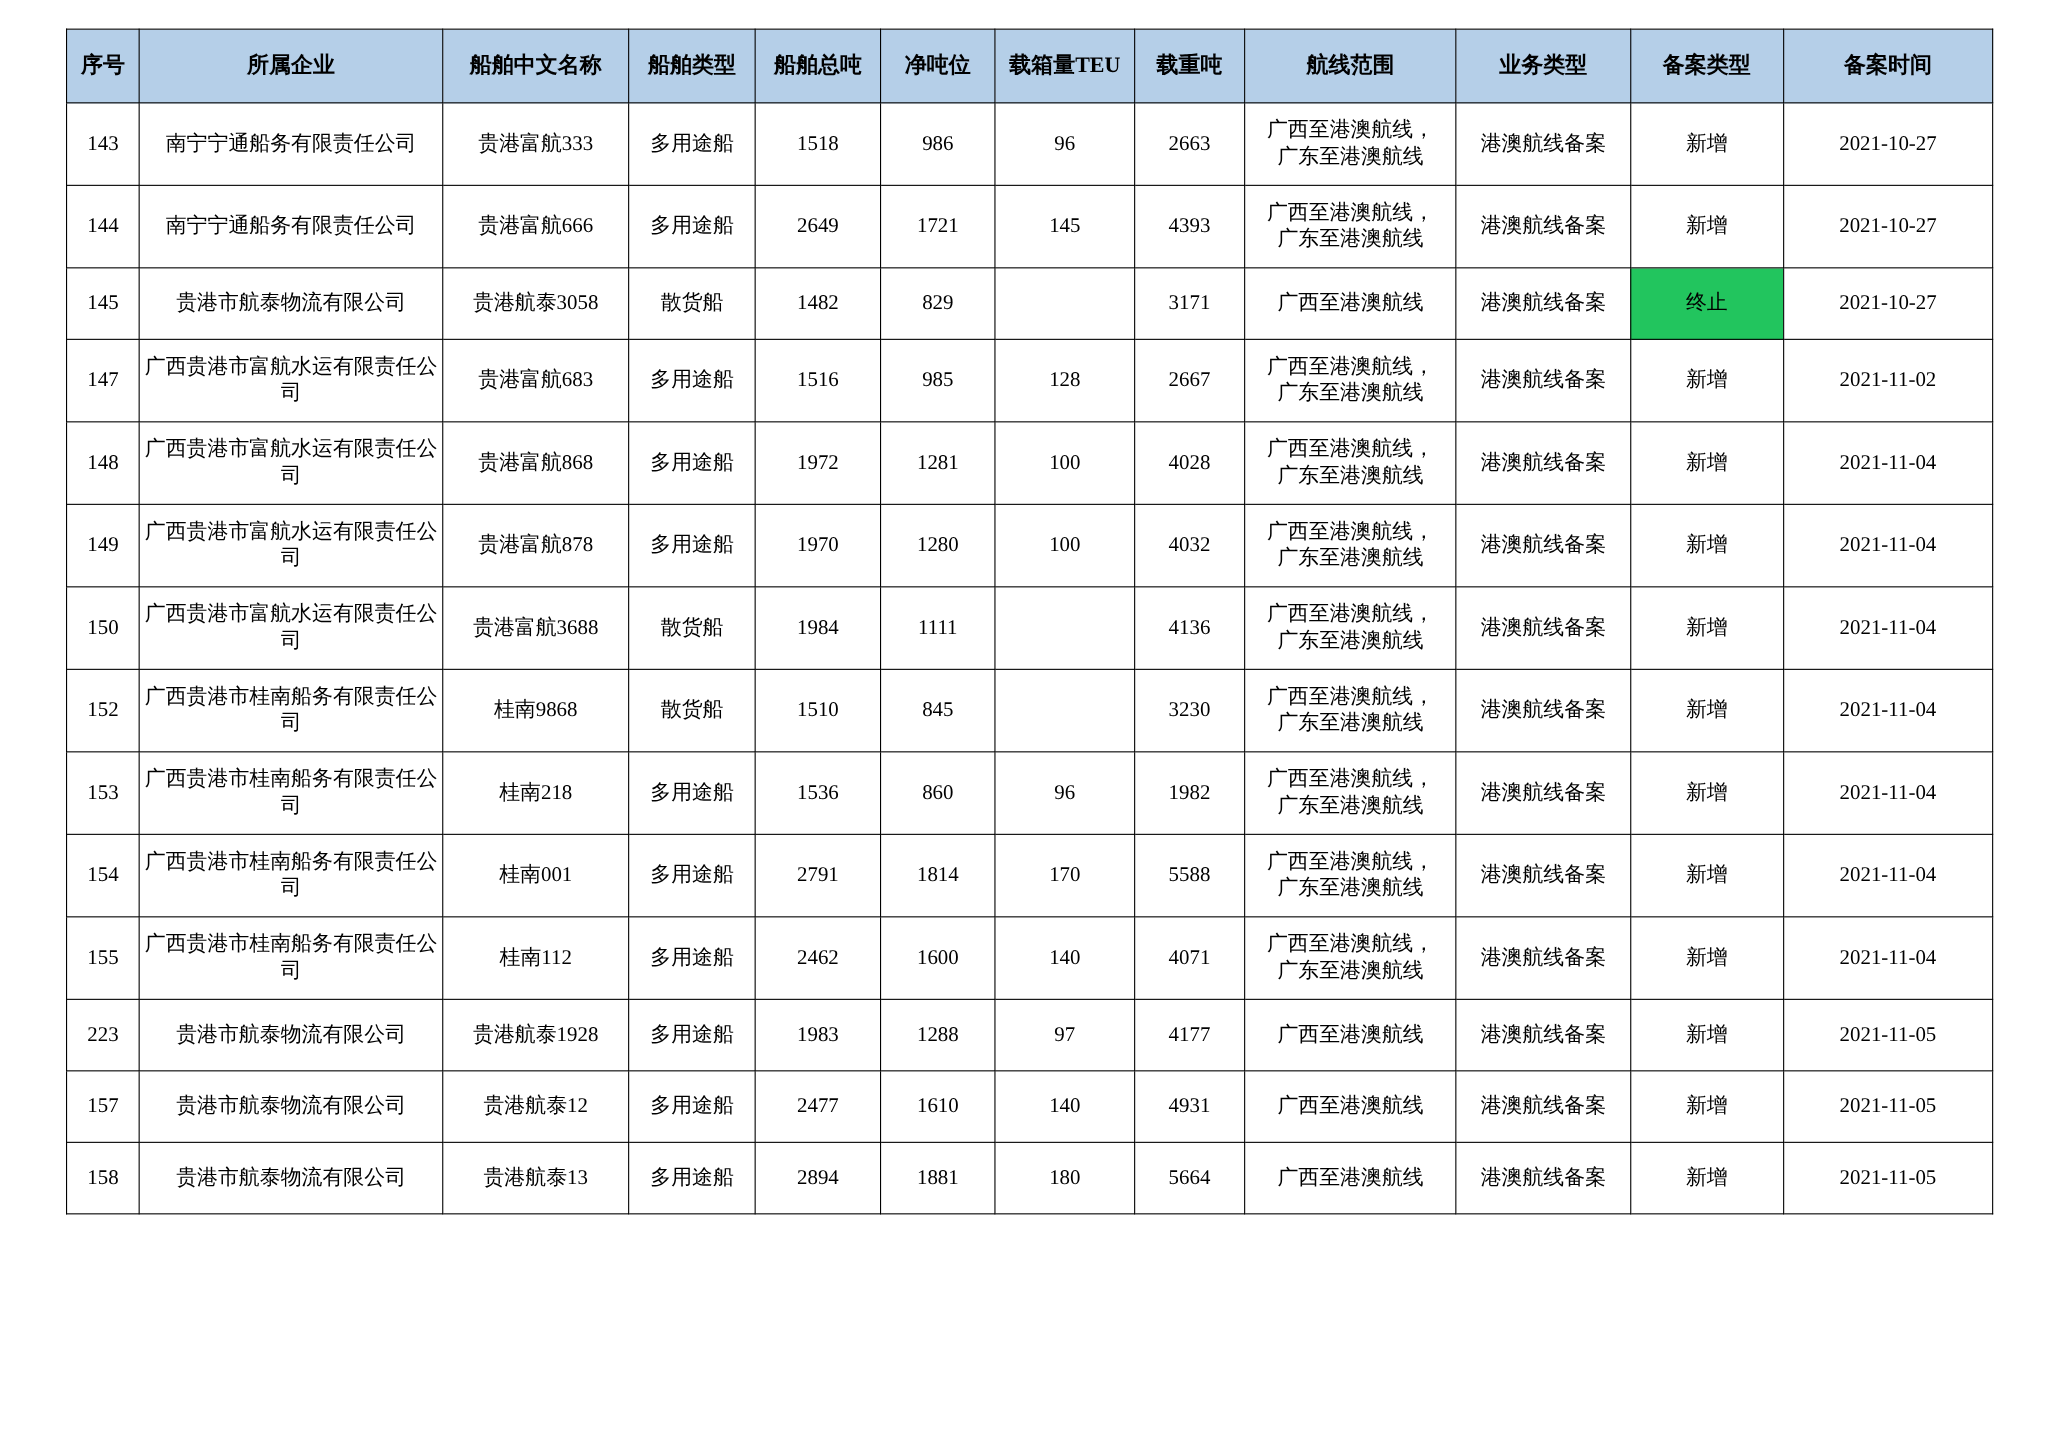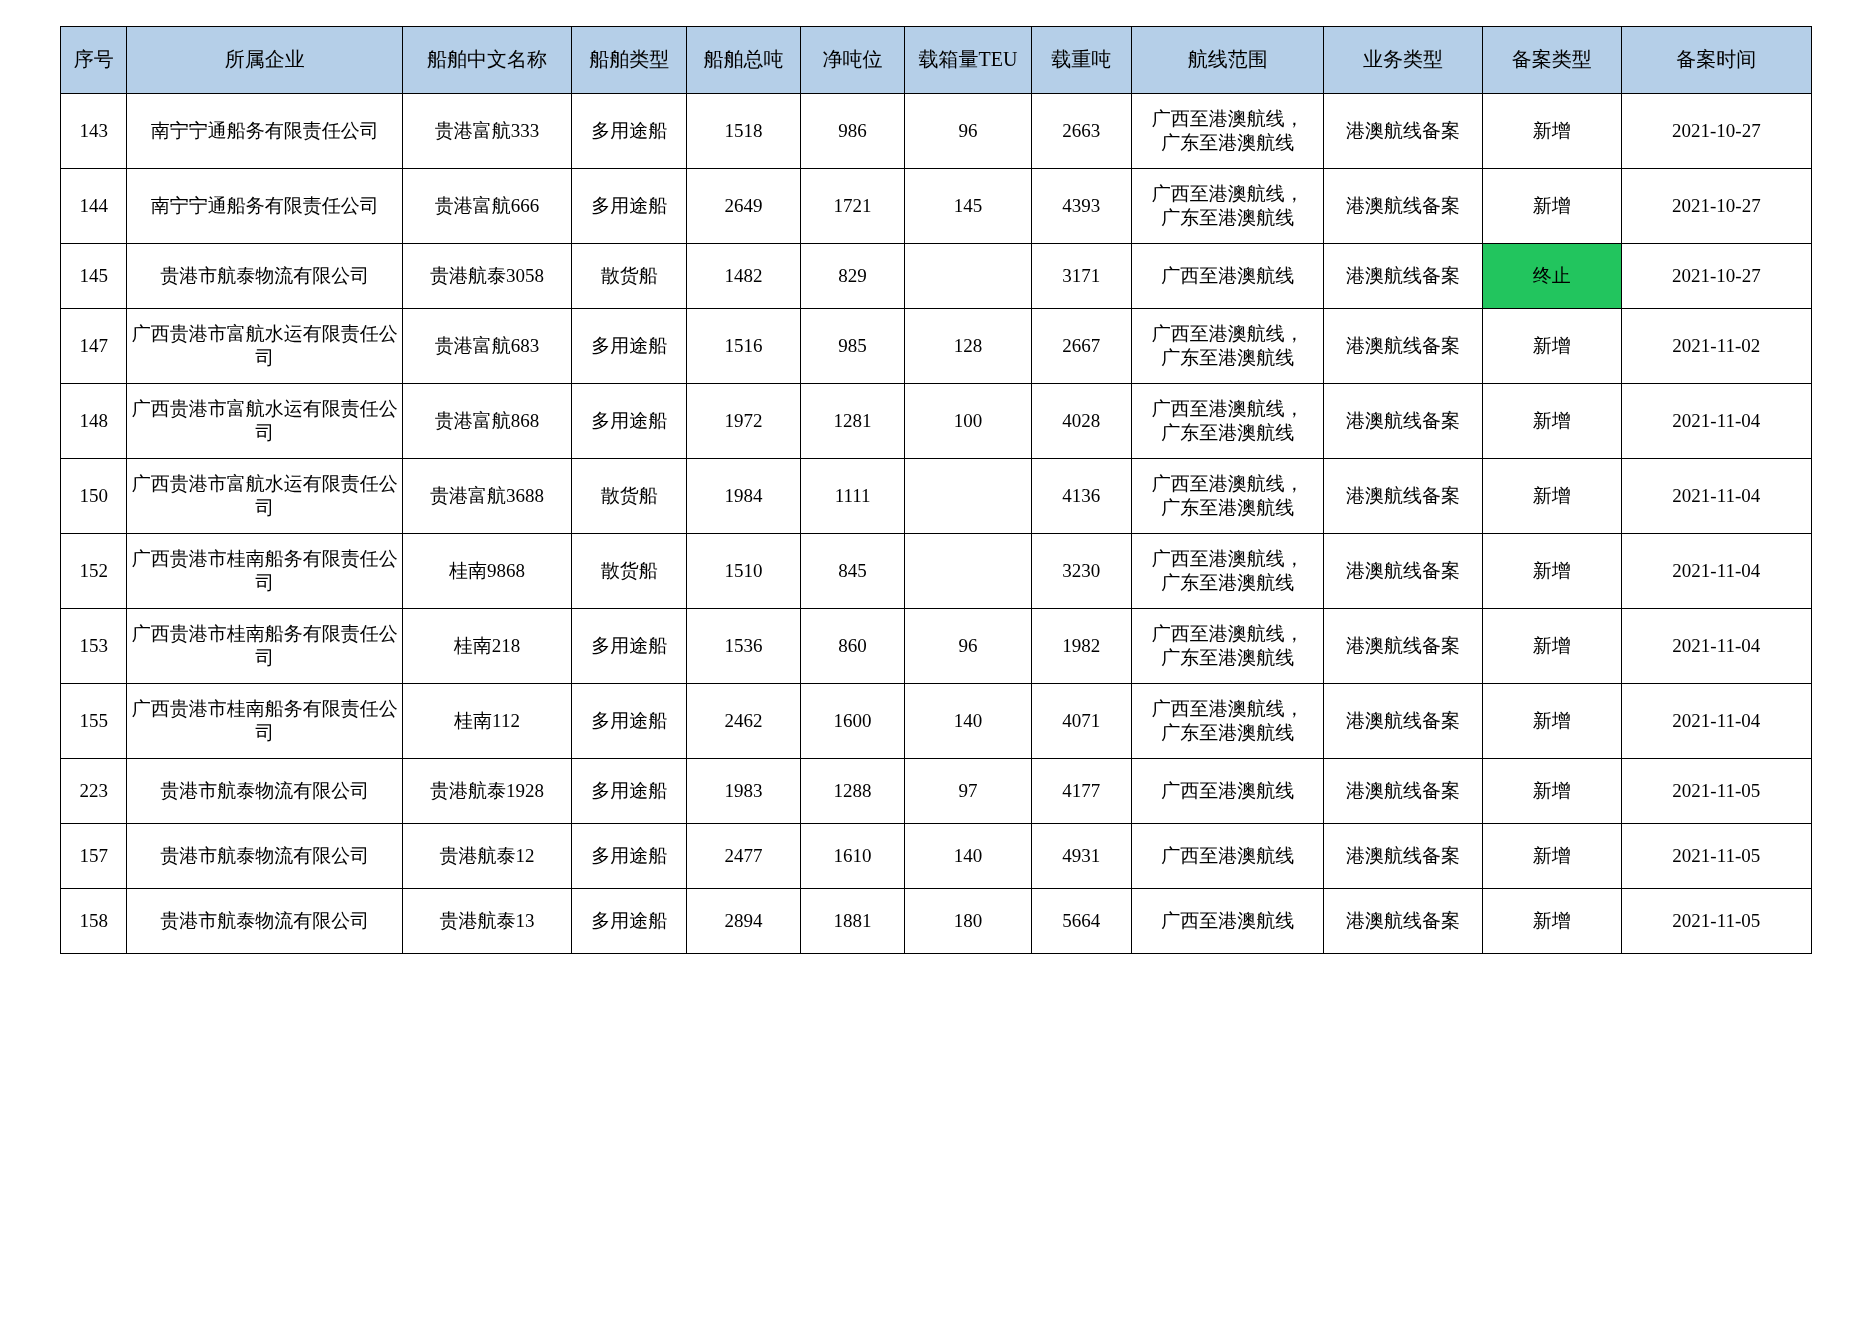--- a/index.html
+++ b/index.html
@@ -31,21 +31,21 @@
     border: 1px solid #000000;
     text-align: center;
     vertical-align: middle;
     font-size: 19px;
     line-height: 1.28;
     padding: 4px 3px;
     word-break: break-all;
   }
   table.ship-table thead th {
     background: #b5cfe8;
-    font-weight: normal;
+    font-weight: bold;
     height: 58px;
     font-size: 20px;
   }
   
   col.c-idx      { width: 62px; }
   col.c-company  { width: 258px; }
   col.c-shipname { width: 158px; }
   col.c-shiptype { width: 108px; }
   col.c-gross    { width: 106px; }
   col.c-net      { width: 98px; }
@@ -172,20 +172,34 @@
           <td>1972</td>
           <td>1281</td>
           <td>100</td>
           <td>4028</td>
           <td class="cell-route">广西至港澳航线，<br>广东至港澳航线</td>
           <td>港澳航线备案</td>
           <td>新增</td>
           <td class="nowrap">2021-11-04</td>
         </tr>
         <tr class="row-tall">
+          <td>149</td>
+          <td class="cell-company">广西贵港市富航水运有限责任公司</td>
+          <td>贵港富航878</td>
+          <td>多用途船</td>
+          <td>1970</td>
+          <td>1280</td>
+          <td>100</td>
+          <td>4032</td>
+          <td class="cell-route">广西至港澳航线，<br>广东至港澳航线</td>
+          <td>港澳航线备案</td>
+          <td>新增</td>
+          <td class="nowrap">2021-11-04</td>
+        </tr>
+        <tr class="row-tall">
           <td>150</td>
           <td class="cell-company">广西贵港市富航水运有限责任公司</td>
           <td>贵港富航3688</td>
           <td>散货船</td>
           <td>1984</td>
           <td>1111</td>
           <td></td>
           <td>4136</td>
           <td class="cell-route">广西至港澳航线，<br>广东至港澳航线</td>
           <td>港澳航线备案</td>
@@ -214,20 +228,34 @@
           <td>1536</td>
           <td>860</td>
           <td>96</td>
           <td>1982</td>
           <td class="cell-route">广西至港澳航线，<br>广东至港澳航线</td>
           <td>港澳航线备案</td>
           <td>新增</td>
           <td class="nowrap">2021-11-04</td>
         </tr>
         <tr class="row-tall">
+          <td>154</td>
+          <td class="cell-company">广西贵港市桂南船务有限责任公司</td>
+          <td>桂南001</td>
+          <td>多用途船</td>
+          <td>2791</td>
+          <td>1814</td>
+          <td>170</td>
+          <td>5588</td>
+          <td class="cell-route">广西至港澳航线，<br>广东至港澳航线</td>
+          <td>港澳航线备案</td>
+          <td>新增</td>
+          <td class="nowrap">2021-11-04</td>
+        </tr>
+        <tr class="row-tall">
           <td>155</td>
           <td class="cell-company">广西贵港市桂南船务有限责任公司</td>
           <td>桂南112</td>
           <td>多用途船</td>
           <td>2462</td>
           <td>1600</td>
           <td>140</td>
           <td>4071</td>
           <td class="cell-route">广西至港澳航线，<br>广东至港澳航线</td>
           <td>港澳航线备案</td>

